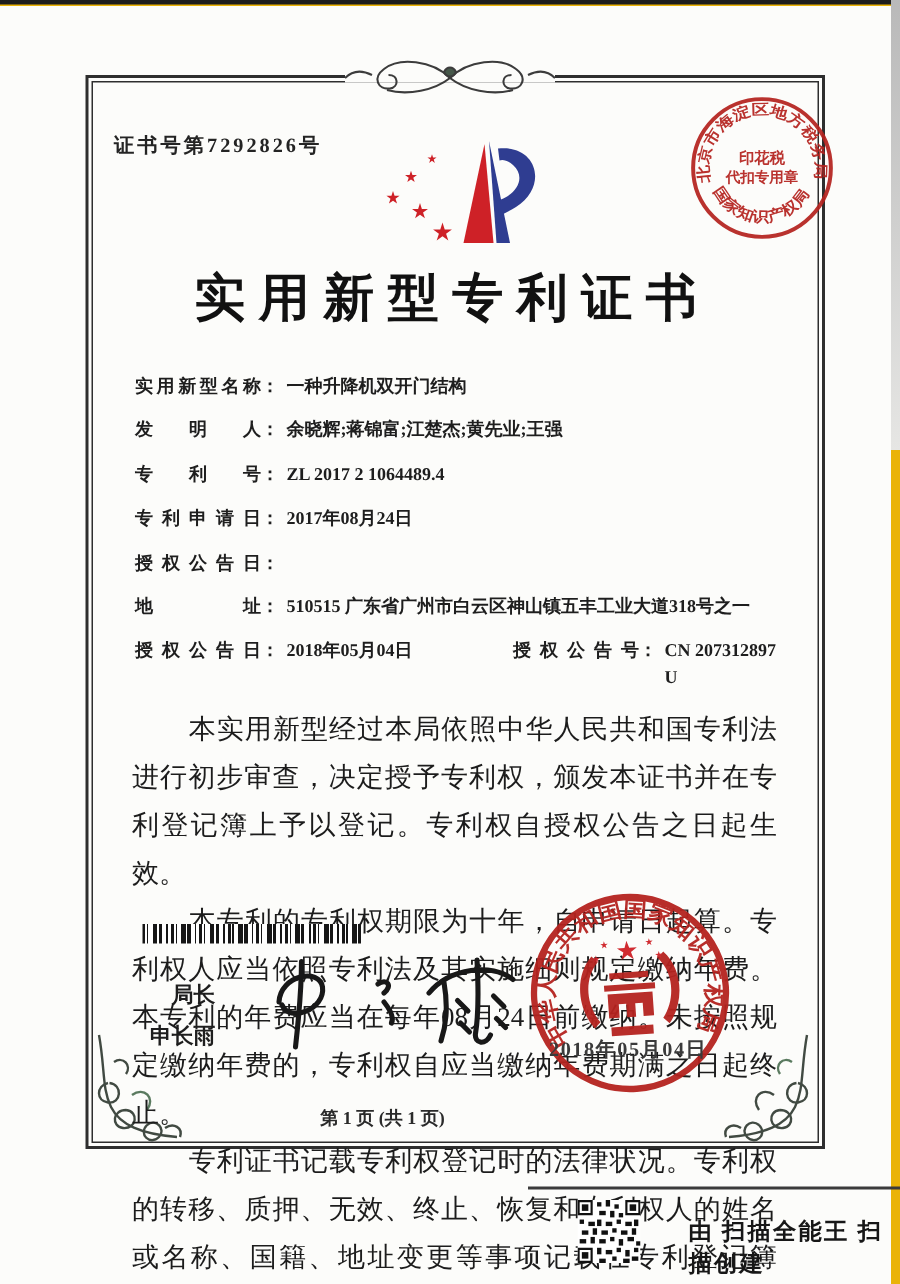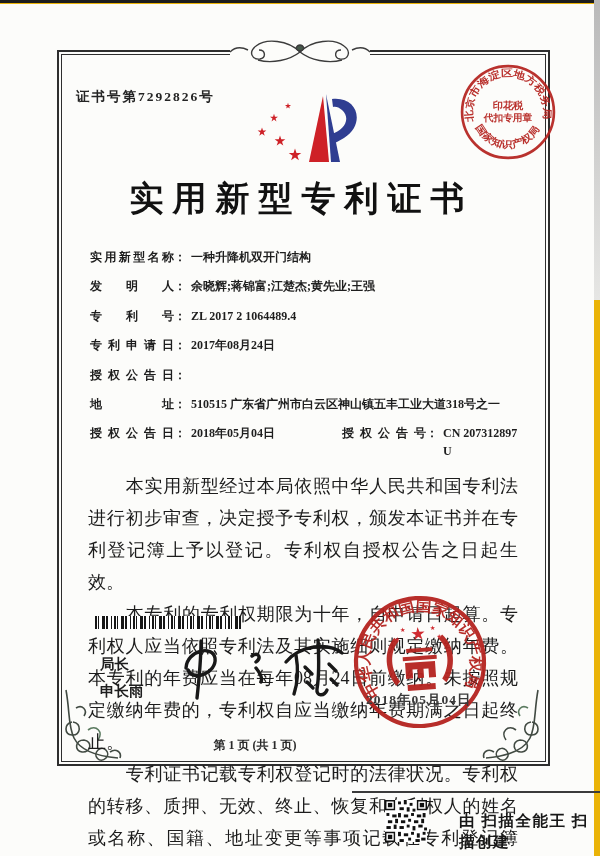--- a/index.html
+++ b/index.html
@@ -37,21 +37,21 @@
 
   #paras{position:absolute;left:88px;top:470px;width:430px;font-size:18px;line-height:1.78;
          text-align:justify;color:#1c1c1c;font-weight:500;}
   #paras p{margin:0;text-indent:2.1em;}
 
   #barcode{position:absolute;left:95px;top:616px;width:146px;height:13px;
     background:repeating-linear-gradient(90deg,#161616 0 2px,#fff 2px 3px,#161616 3px 4px,
       #fff 4px 7px,#161616 7px 10px,#fff 10px 11px,#161616 11px 13px,#fff 13px 16px,
       #161616 16px 17px,#fff 17px 19px);}
 
-  #signer{position:absolute;left:100px;top:651px;font-size:14.5px;font-weight:700;line-height:1.85;}
+  #signer{position:absolute;left:100px;top:651px;font-size:14.5px;font-weight:700;line-height:1.85;text-align:right;}
   #signature{position:absolute;left:168px;top:632px;width:195px;height:78px;}
 
   #office-seal{position:absolute;left:350px;top:592px;width:140px;height:140px;opacity:.95;
                transform:rotate(-4deg);}
   #seal-date{position:absolute;left:366px;top:691px;font-size:13.5px;font-weight:700;
              letter-spacing:1px;color:#3a3a3a;}
 
   #page-footer{position:absolute;left:57px;top:737px;width:396px;text-align:center;
                font-size:12px;font-weight:700;color:#2a2a2a;}
 

